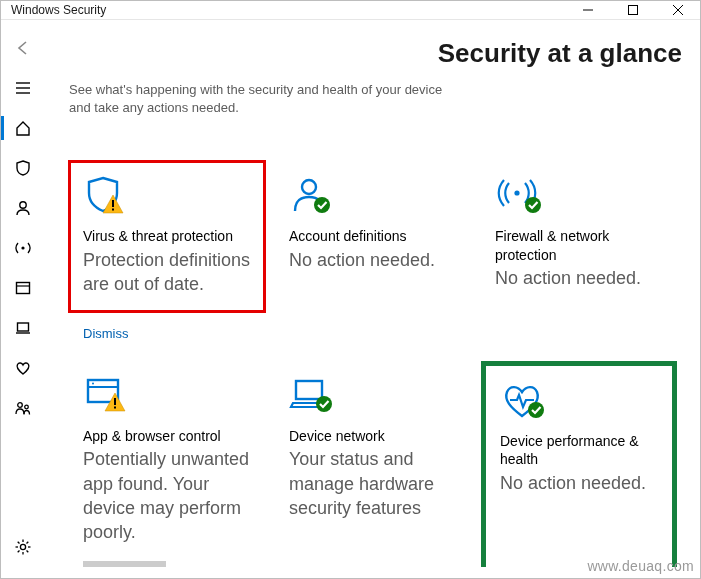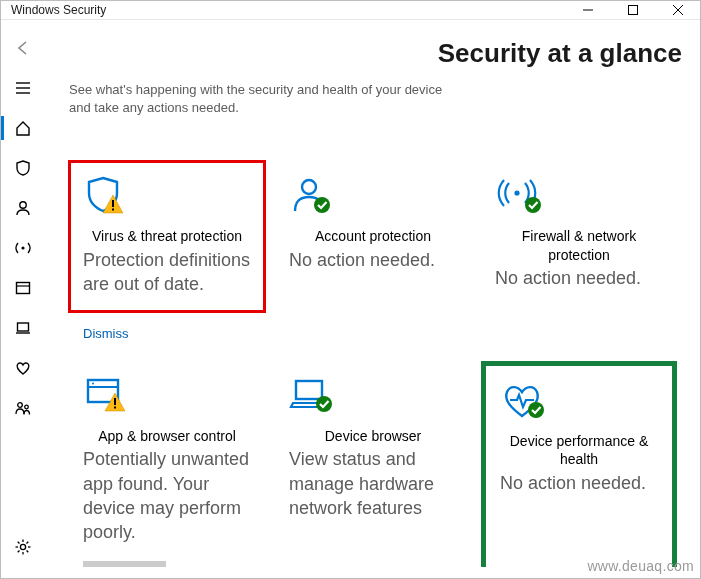--- a/index.html
+++ b/index.html
@@ -63,21 +63,21 @@
   }
   .card {
     background:#fff;
     padding: 14px 14px 16px 14px;
     min-height: 150px;
     position: relative;
   }
   .card.highlight { outline: 3px solid #e40000; outline-offset: -2px; }
   .card.hover-frame { border: 5px solid #15803d; }
   .card-icon { height: 44px; margin-bottom: 8px; }
-  .card-title { font-size: 14px; font-weight: 400; color:#000; margin-bottom: 2px; line-height: 1.3; text-align: center; }
+  .card-title { font-size: 14px; font-weight: 400; color:#000; margin-bottom: 2px; line-height: 1.3; }
   .card-sub { font-size: 18px; color:#5c5c5c; line-height: 1.35; }
   .dismiss-row { grid-column: 1 / span 3; padding: 4px 14px 10px 14px; }
   .dismiss { color:#0060b0; font-size: 13px; text-align: center; }
   .review-btn {
     margin-top: 16px;
     background:#cccccc;
     border: none;
     padding: 7px 20px;
     font-size: 13px;
     color:#000;
@@ -216,21 +216,21 @@
 
       <div class="card">
         <div class="card-icon">
           <svg width="50" height="44" viewBox="0 0 50 44">
             <circle cx="20" cy="12" r="7" fill="none" stroke="#0078d4" stroke-width="2.4"></circle>
             <path d="M6 36 C6 26 12 22 20 22 C28 22 34 26 34 36" fill="none" stroke="#0078d4" stroke-width="2.4"></path>
             <circle cx="33" cy="30" r="8" fill="#107c10"></circle>
             <path d="M29 30 L32 33 L37.5 27" fill="none" stroke="#fff" stroke-width="2.2"></path>
           </svg>
         </div>
-        <div class="card-title">Account protection</div>
+        <div class="card-title">Account definitions</div>
         <div class="card-sub">No action needed.</div>
       </div>
 
       <div class="card">
         <div class="card-icon">
           <svg width="54" height="44" viewBox="0 0 54 44">
             <circle cx="22" cy="18" r="2.6" fill="#0078d4"></circle>
             <path d="M14 8 C9 14 9 22 14 28" fill="none" stroke="#0078d4" stroke-width="2.2"></path>
             <path d="M9 5 C2 13 2 23 9 31" fill="none" stroke="#0078d4" stroke-width="2.2"></path>
             <path d="M30 8 C35 14 35 22 30 28" fill="none" stroke="#0078d4" stroke-width="2.2"></path>
@@ -267,22 +267,22 @@
 
       <div class="card">
         <div class="card-icon">
           <svg width="50" height="44" viewBox="0 0 50 44">
             <rect x="7" y="6" width="26" height="18" fill="none" stroke="#0078d4" stroke-width="2.4"></rect>
             <path d="M4 28 L36 28 L38 32 L2 32 Z" fill="none" stroke="#0078d4" stroke-width="2.2"></path>
             <circle cx="35" cy="29" r="8" fill="#107c10"></circle>
             <path d="M31 29 L34 32 L39.5 26" fill="none" stroke="#fff" stroke-width="2.2"></path>
           </svg>
         </div>
-        <div class="card-title">Device browser</div>
-        <div class="card-sub">View status and manage hardware network features</div>
+        <div class="card-title">Device network</div>
+        <div class="card-sub">Your status and manage hardware security features</div>
       </div>
 
       <div class="card hover-frame">
         <div class="card-icon">
           <svg width="50" height="44" viewBox="0 0 50 44">
             <path d="M22 36 C10 27 4 20 7 12 C10 5 18 6 22 12 C26 6 34 5 37 12 C40 20 34 27 22 36 Z" fill="none" stroke="#0078d4" stroke-width="2.4"></path>
             <path d="M10 20 L17 20 L19 15 L23 27 L26 20 L34 20" fill="none" stroke="#0078d4" stroke-width="2.2"></path>
             <circle cx="36" cy="30" r="8" fill="#107c10"></circle>
             <path d="M32 30 L35 33 L40.5 27" fill="none" stroke="#fff" stroke-width="2.2"></path>
           </svg>

